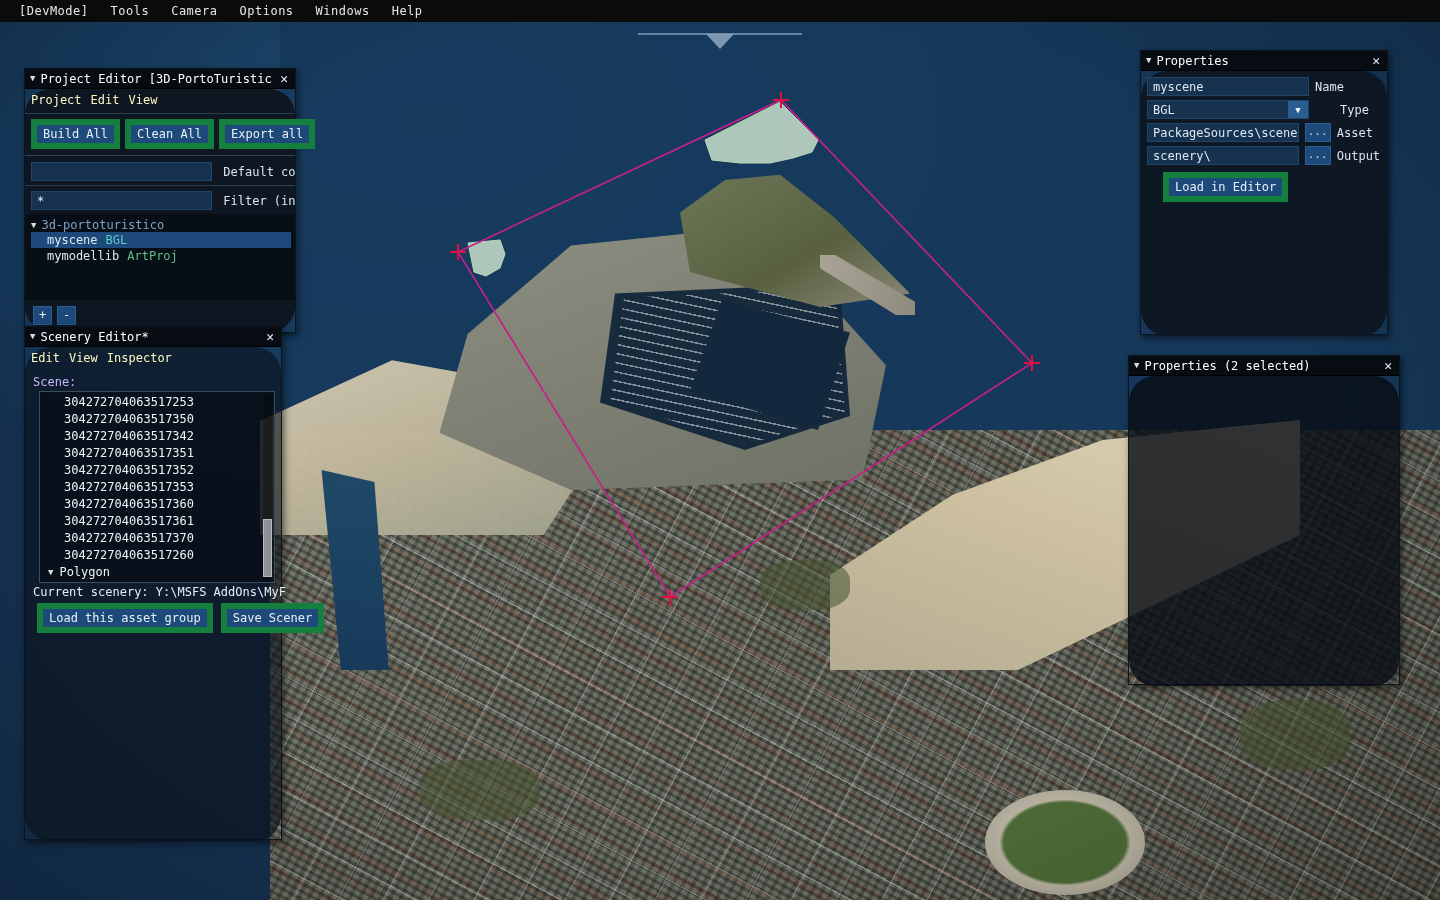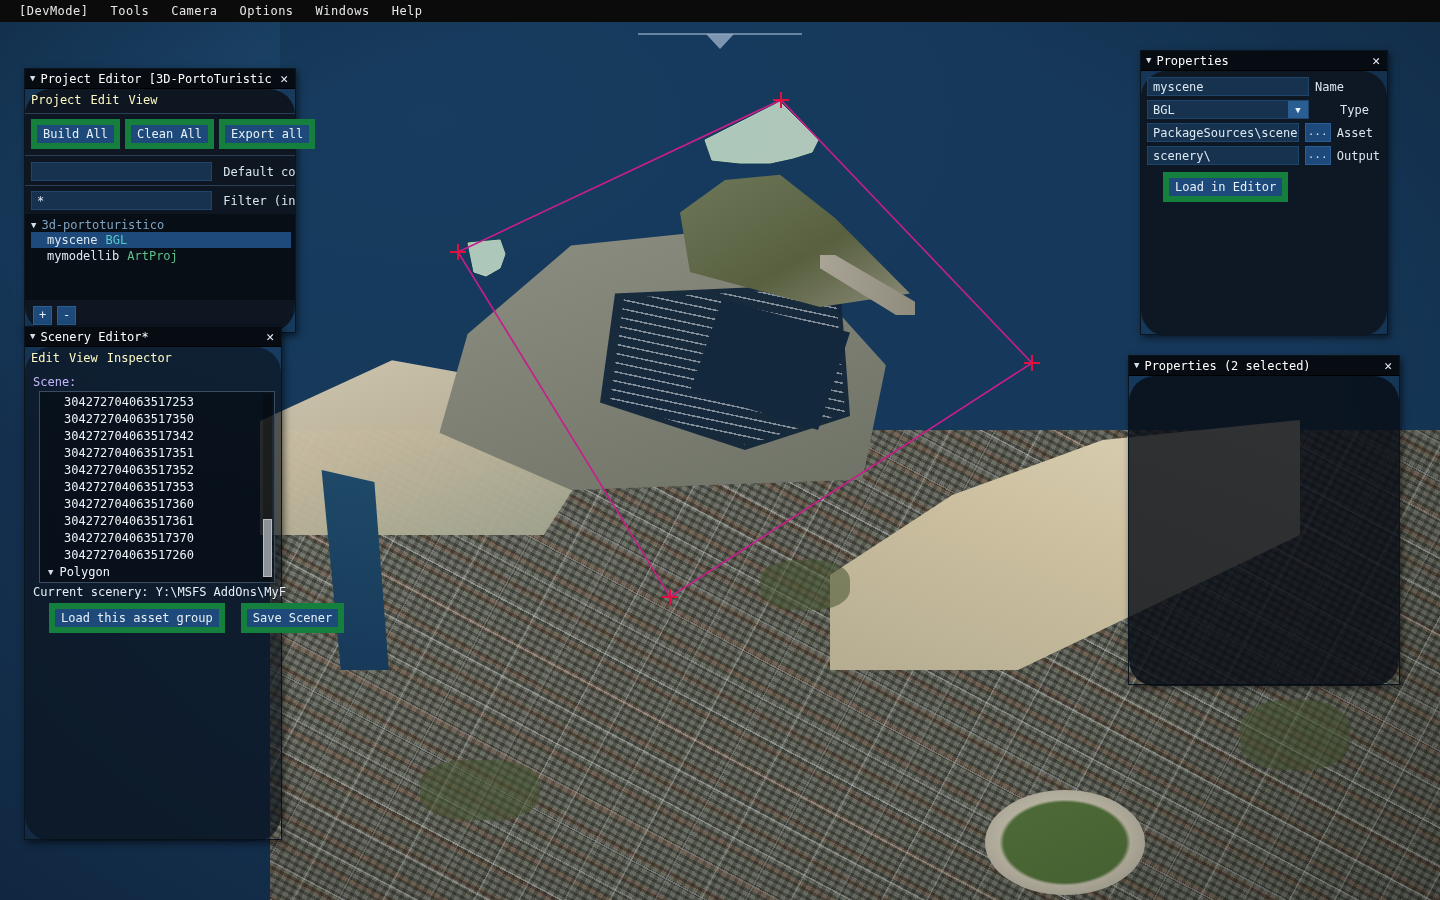--- a/index.html
+++ b/index.html
@@ -186,21 +186,21 @@
   }
   .se-row { padding:0 0 0 24px; font-size:12px; color:#f0f4f8; line-height:17px; white-space:nowrap; }
   .se-group { padding-left:8px; display:flex; gap:6px; align-items:center; color:#f0f4f8; line-height:17px;}
   #se-scrollbar {
     position:absolute; right:2px; top:2px; width:9px; bottom:2px; background:rgba(0,0,0,.25);
   }
   #se-thumb { position:absolute; left:0; width:9px; background:#8d9299; border:1px solid #b8bcc2; }
   #se-pkgline { padding:8px 0 3px 8px; white-space:nowrap; }
   .kw { color:#d8c64a; }
   #se-curline { padding:2px 0 4px 8px; white-space:nowrap; color:#e6eef5; }
-  #se-btnrow { padding:0 0 0 24px; display:flex; gap:16px; }
+  #se-btnrow { padding:0 0 0 12px; display:flex; gap:8px; }
   #se-preview { position:absolute; left:6px; right:6px; top:300px; bottom:6px; }
 
   
   #inspector { left:1140px; top:50px; width:248px; height:285px; }
   #inspector .panel-body { height:265px; background:#0e1824; padding:4px 0 0 0; position:relative; }
   .insp-row { display:flex; align-items:center; gap:0; padding:2px 0 2px 6px; }
   .insp-field { width:162px; }
   .insp-label { color:#dbe5ee; font-size:12px; padding-left:6px; white-space:nowrap; }
   .dropdown { position:relative; }
   .dd-arrow {

